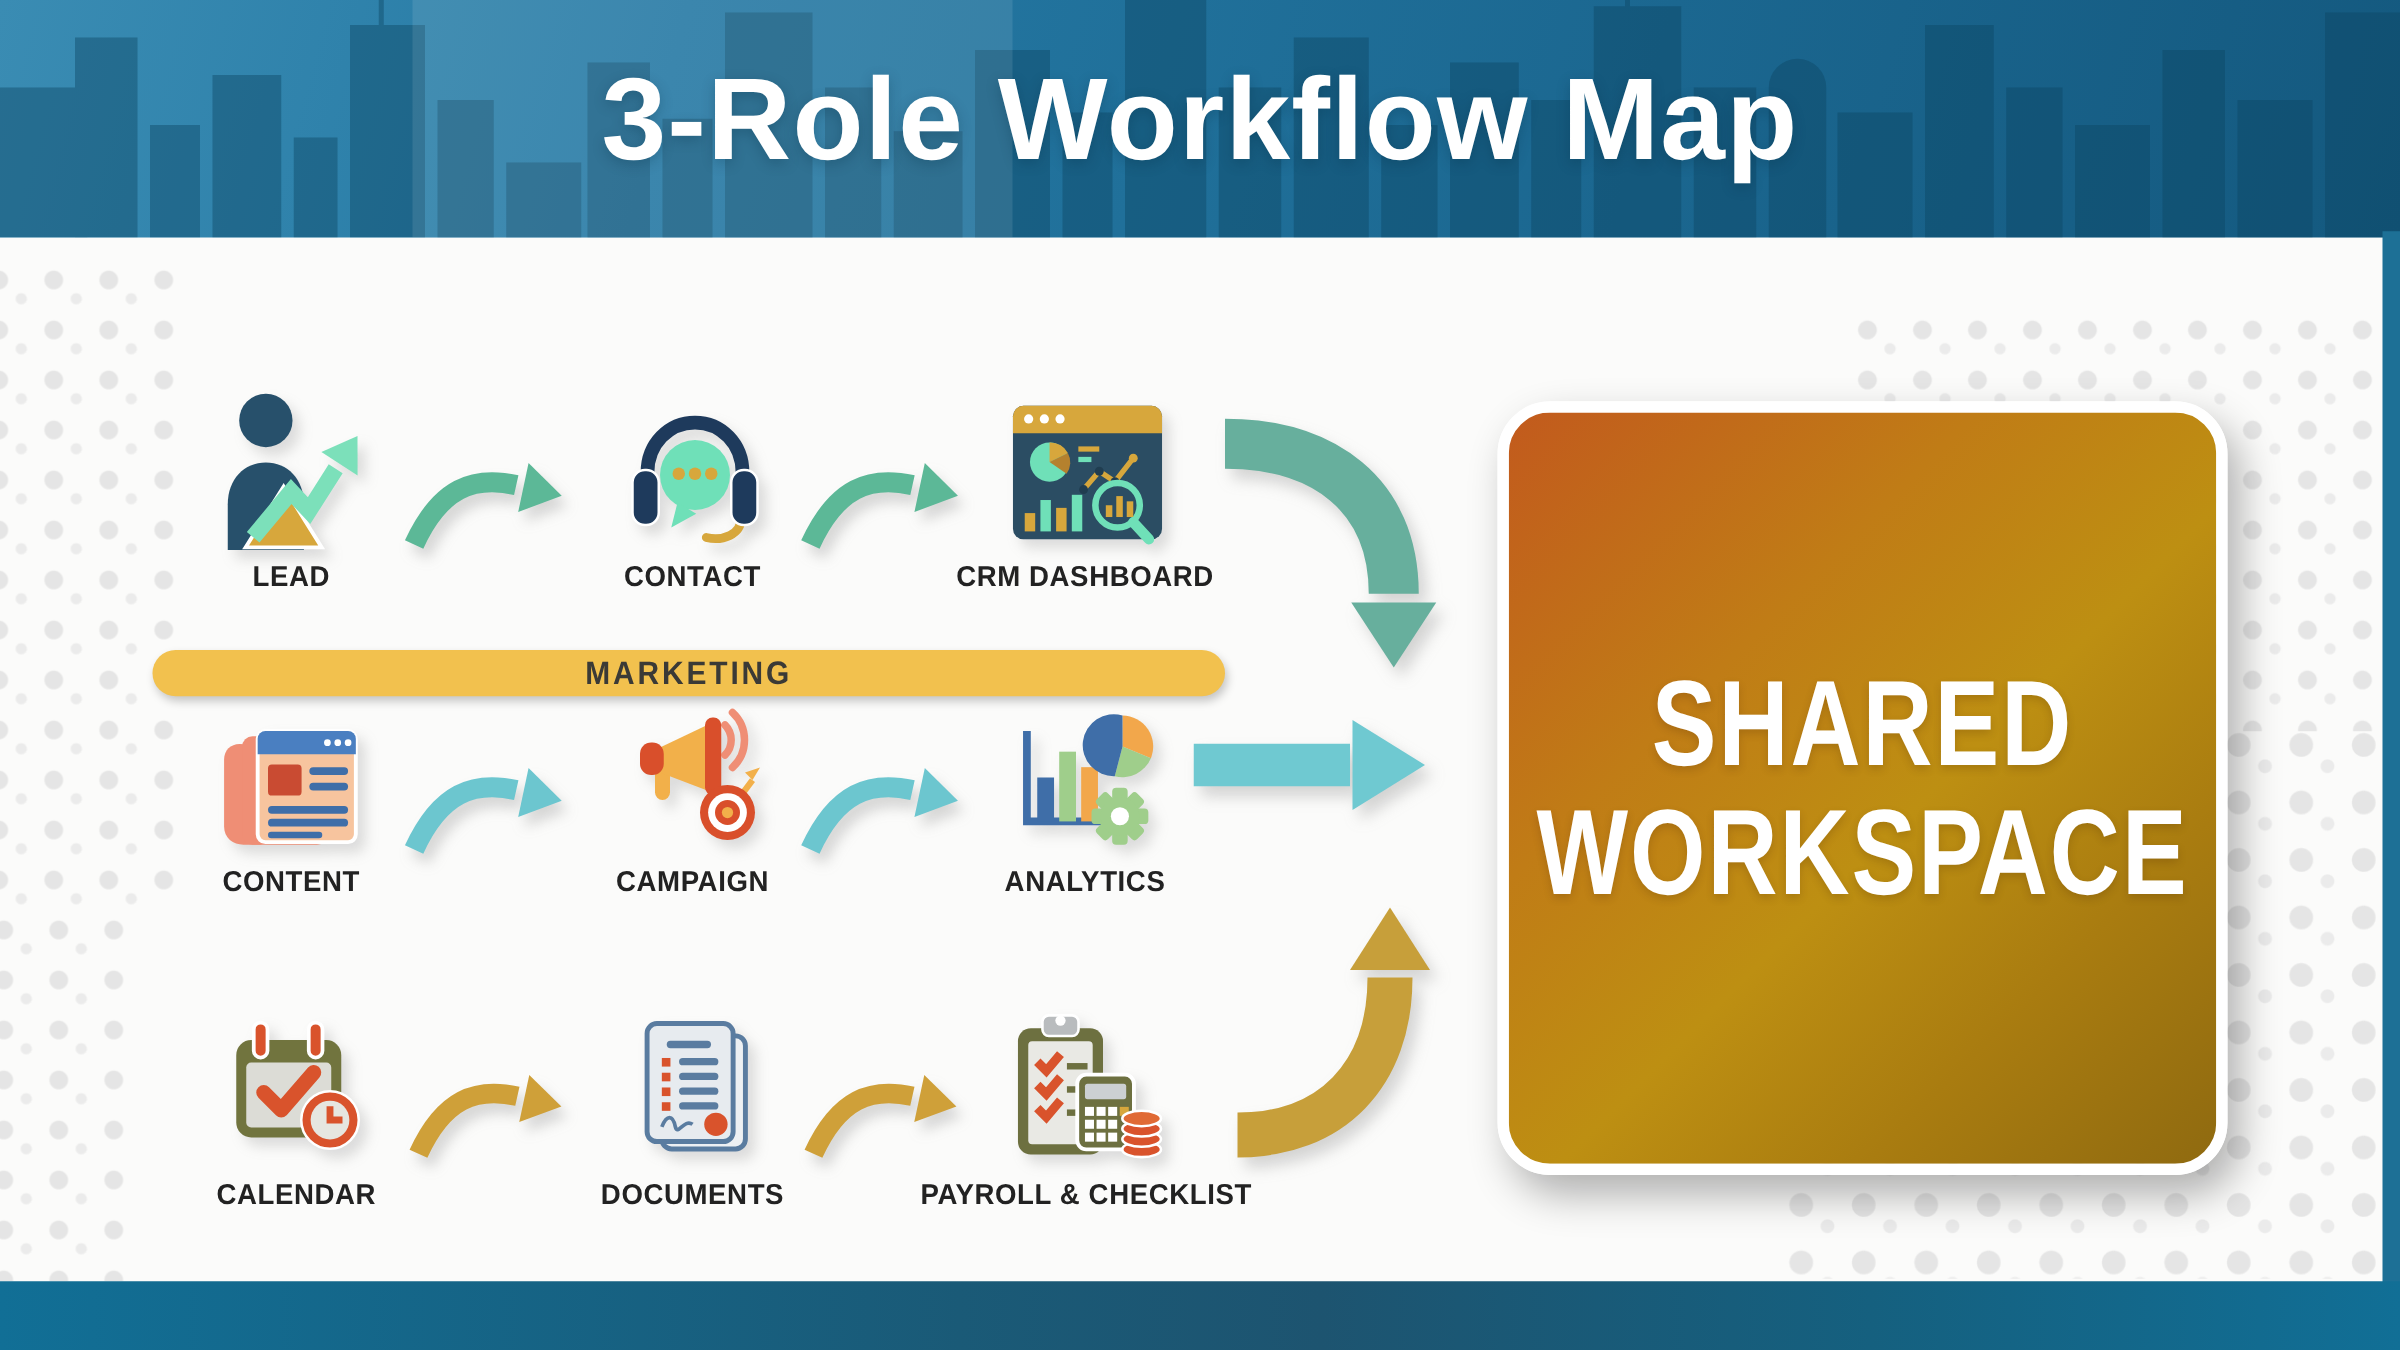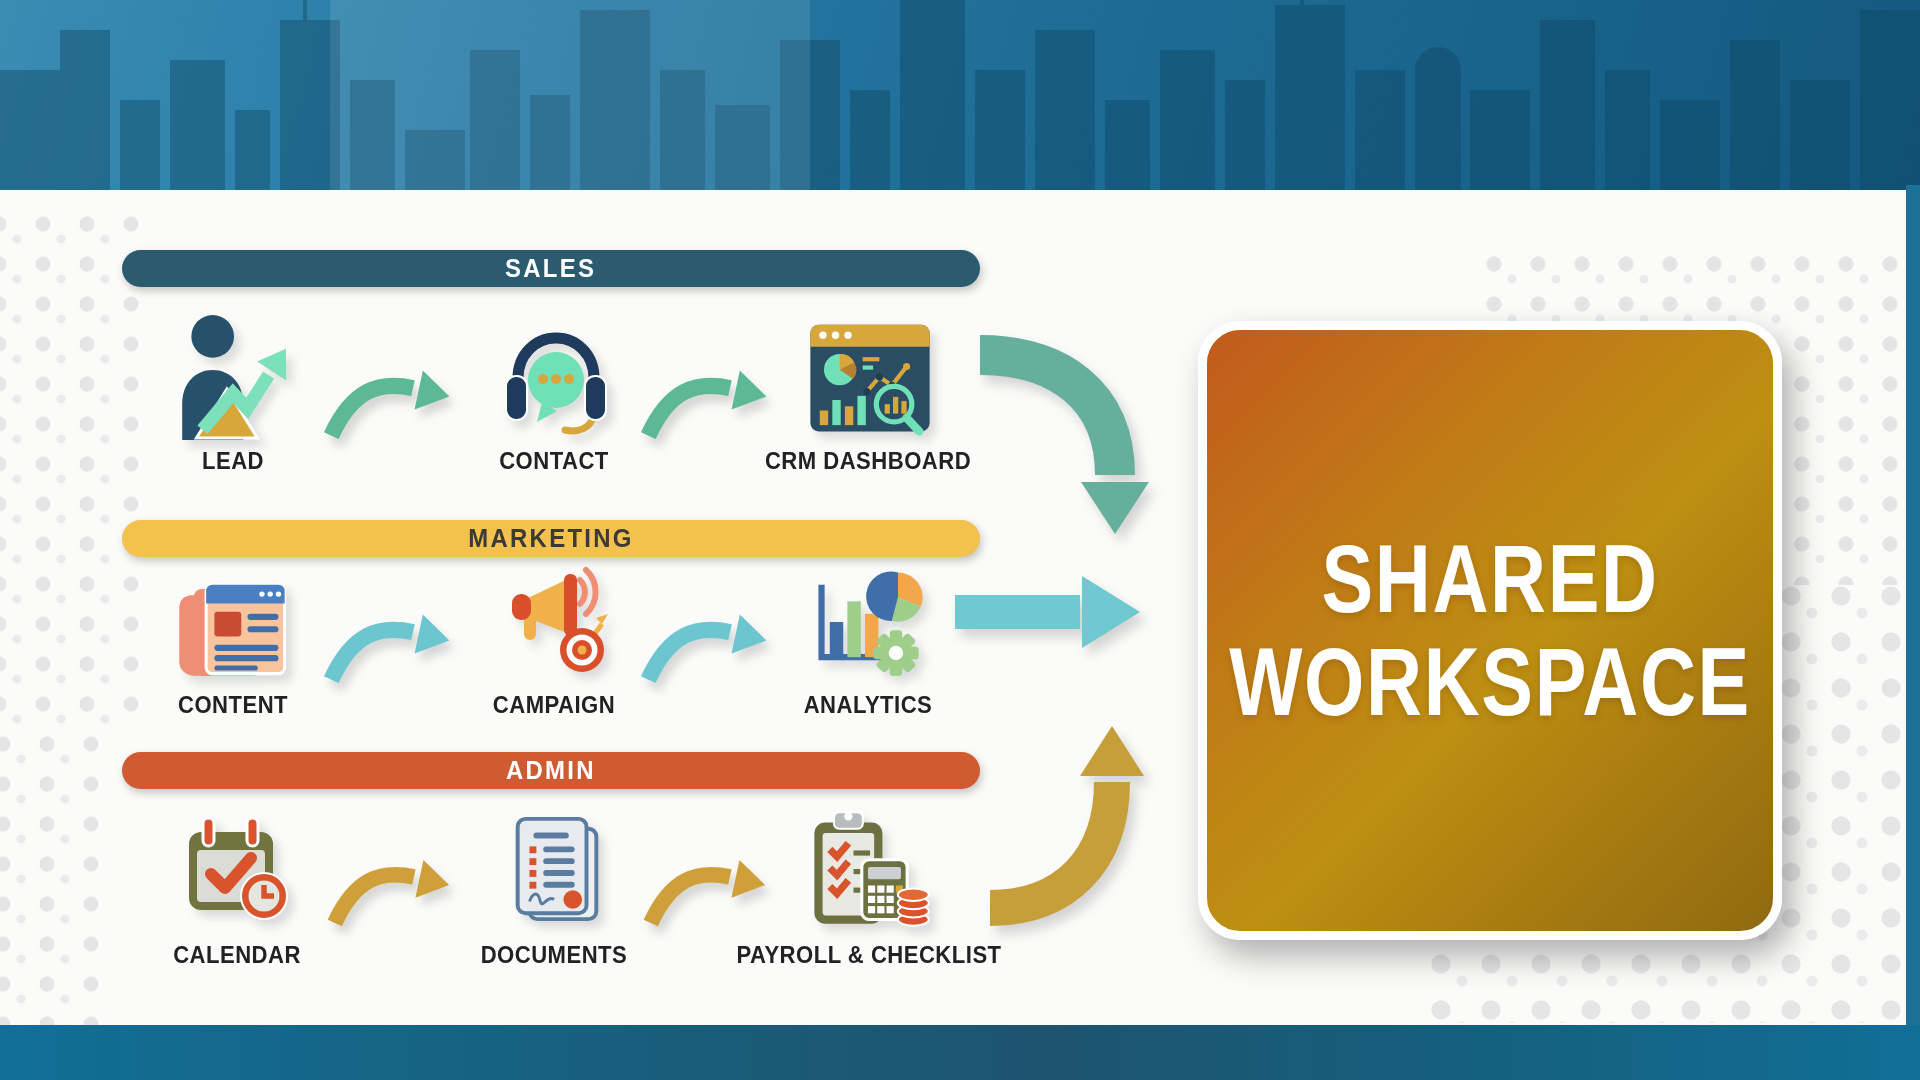--- a/index.html
+++ b/index.html
@@ -116,37 +116,32 @@
           <rect x="1730" y="40" width="50" height="150"></rect>
         <rect x="1790" y="80" width="60" height="110"></rect>
           <rect x="1860" y="10" width="60" height="180"></rect>
         <rect x="303" y="-10" width="4" height="40"></rect>
           <rect x="928" y="-20" width="4" height="40"></rect>
           <rect x="1300" y="-15" width="4" height="40"></rect>
         <path d="M1415 190 v-120 a23 23 0 0 1 46 0 v120 z"></path>
       </g>
       <rect x="330" y="0" width="480" height="190" fill="#ffffff" opacity="0.10"></rect>
     </svg>
+    <h1 class="page-title">3-Role Workflow Map</h1>
   </div>
 
   <div class="dots" style="left:-10px;top:215px;width:150px;height:520px;"></div>
   <div class="dots" style="left:-6px;top:735px;width:110px;height:290px;"></div>
   <div class="dots" style="left:1485px;top:255px;width:418px;height:330px;"></div>
   <div class="dots big" style="left:1430px;top:585px;width:474px;height:438px;"></div>
 
   <div class="right-strip"></div>
 
-  <div class="rolebar rolebar-sales">
-    <span>SALES</span>
-  </div>
   <div class="rolebar rolebar-marketing">
     <span>MARKETING</span>
-  </div>
-  <div class="rolebar rolebar-admin">
-    <span>ADMIN</span>
   </div>
 
   <div class="item-icon" style="left:168px;top:305px;width:130px;height:135px;">
     <svg width="122" height="128" viewBox="0 0 120 126">
       <circle cx="40" cy="24" r="21" fill="#27506b"></circle>
       <path d="M10 126 v-36 c0-20 13-33 30-33 s30 13 30 33 v36 z" fill="#27506b"></path>
       <path d="M24 124 L54 76 L84 124 Z" fill="#d7a73c" stroke="#ffffff" stroke-width="3"></path>
       <path d="M30 116 L60 80 L74 95 L95 62" fill="none" stroke="#7ce0ba" stroke-width="13"></path>
       <polygon points="0,-17 26,0 0,17" fill="#7ce0ba" transform="translate(98,58) rotate(-57)"></polygon>
     </svg>

